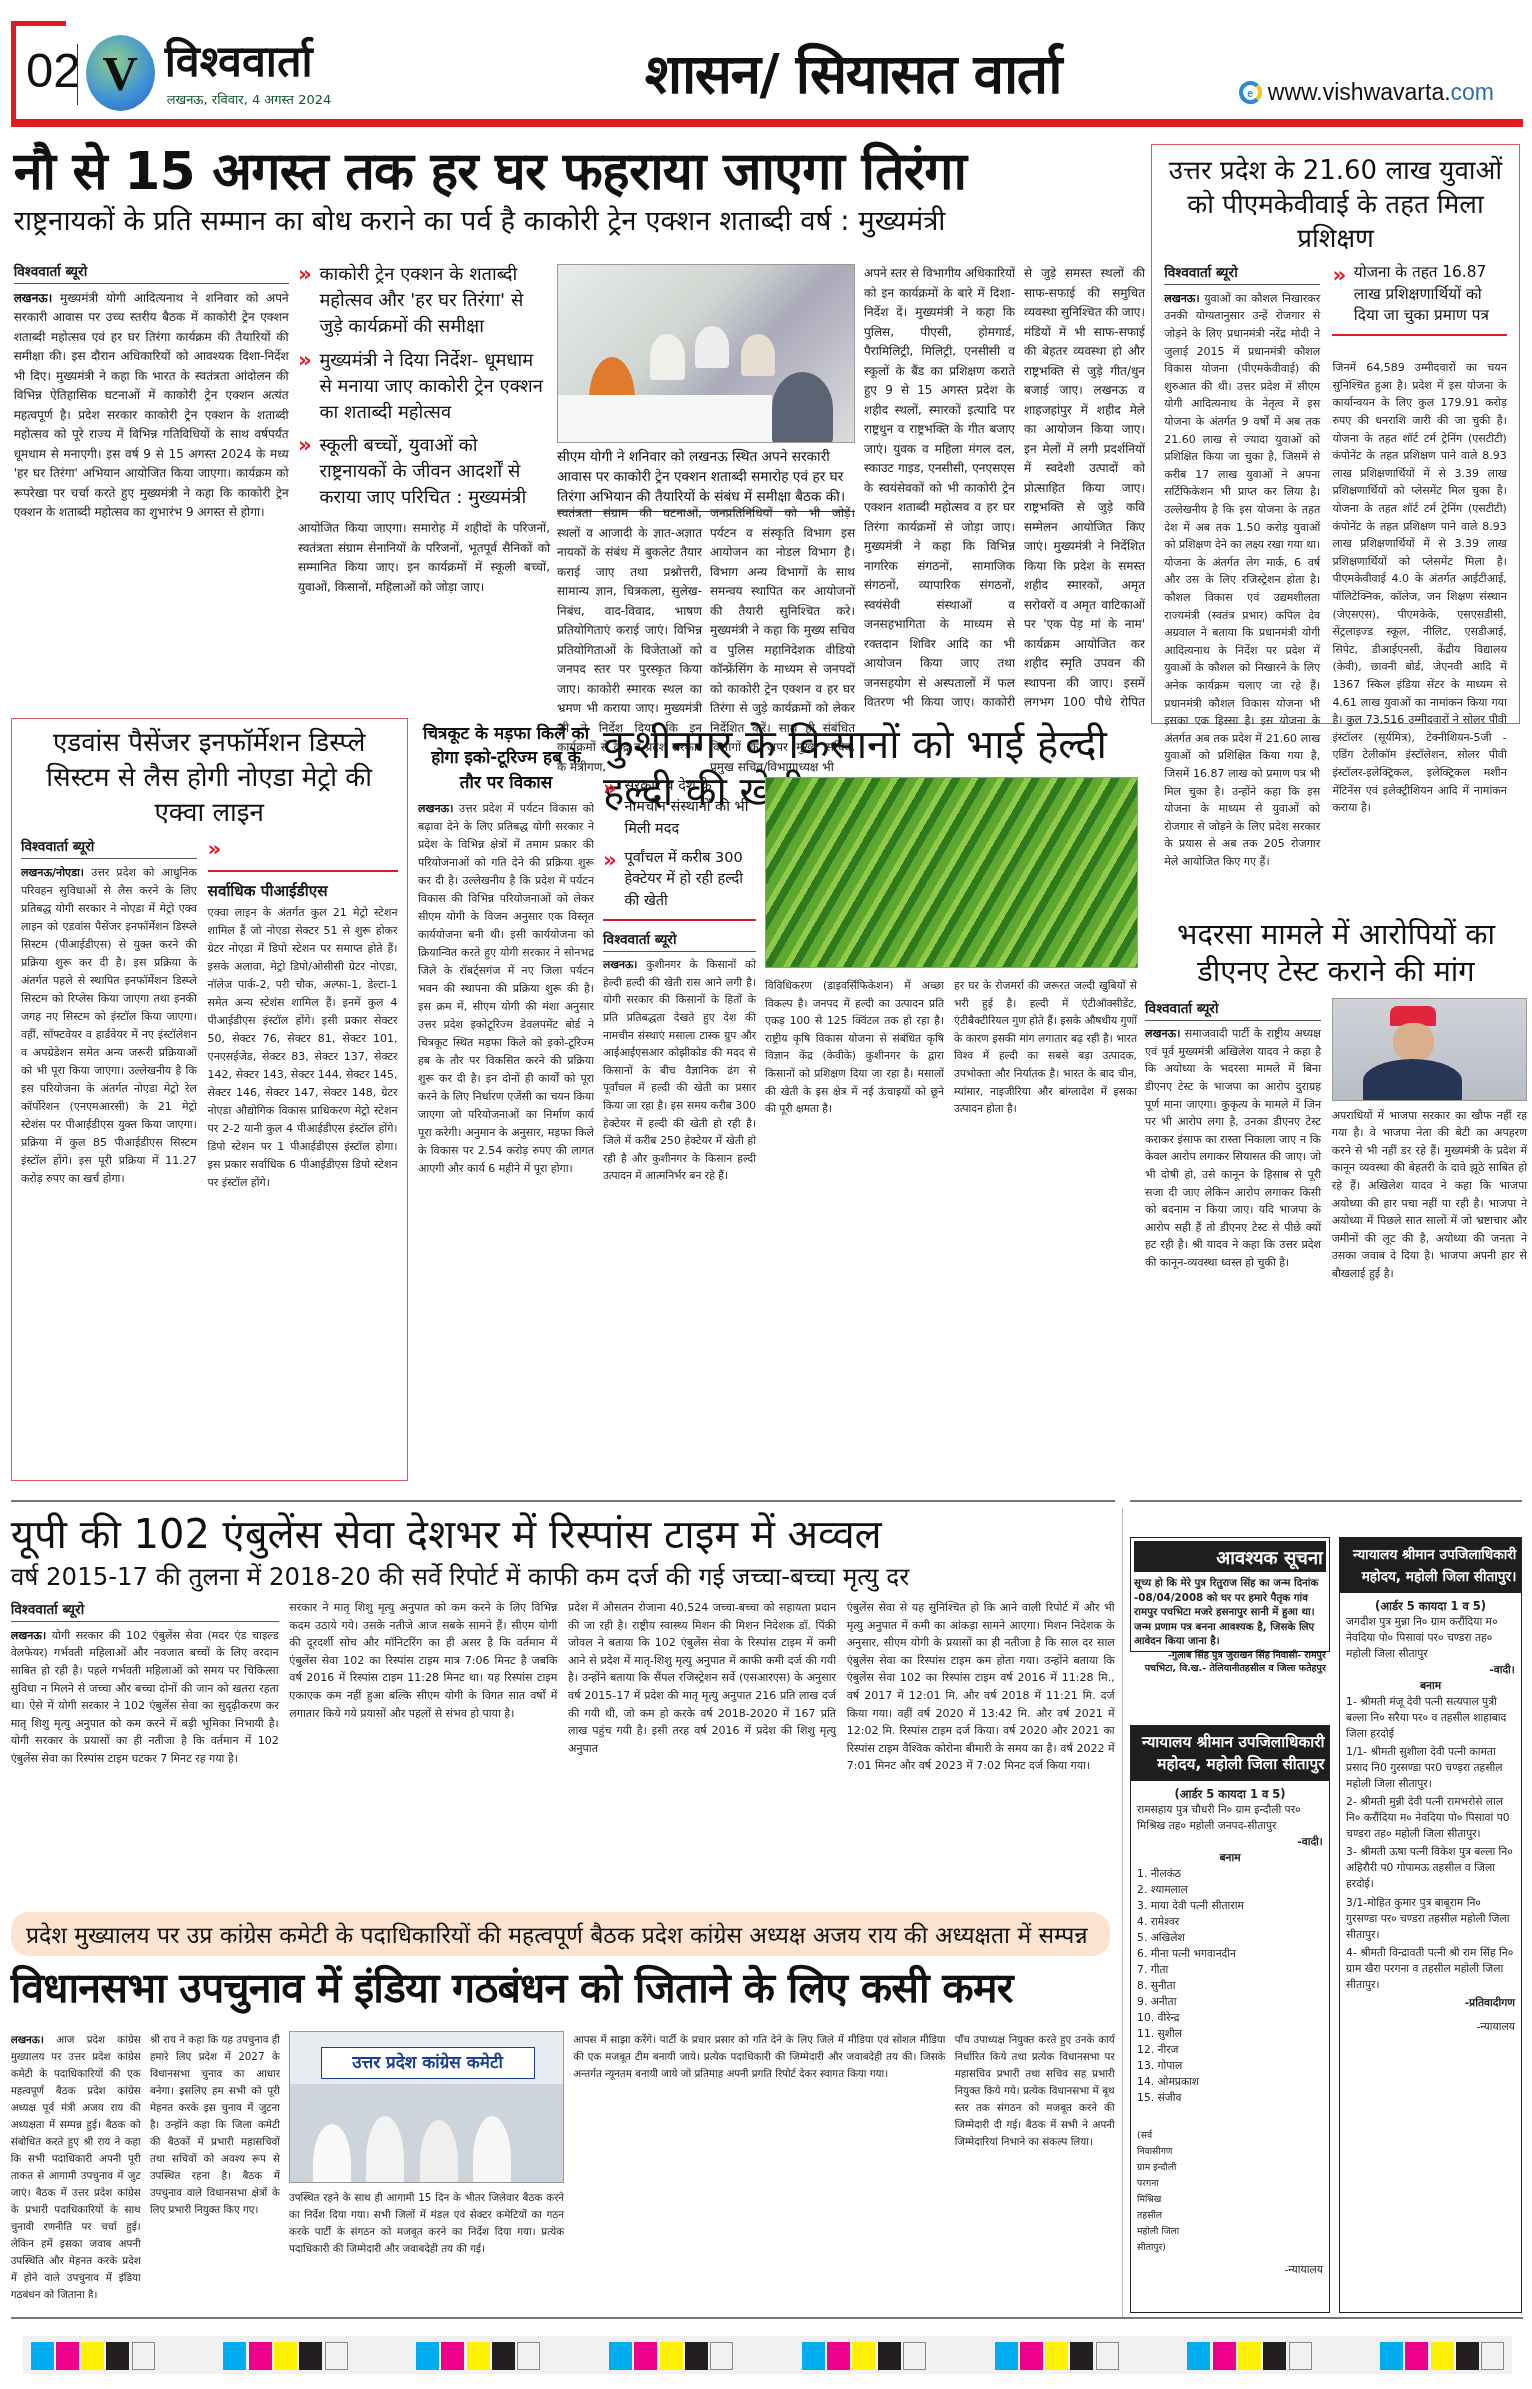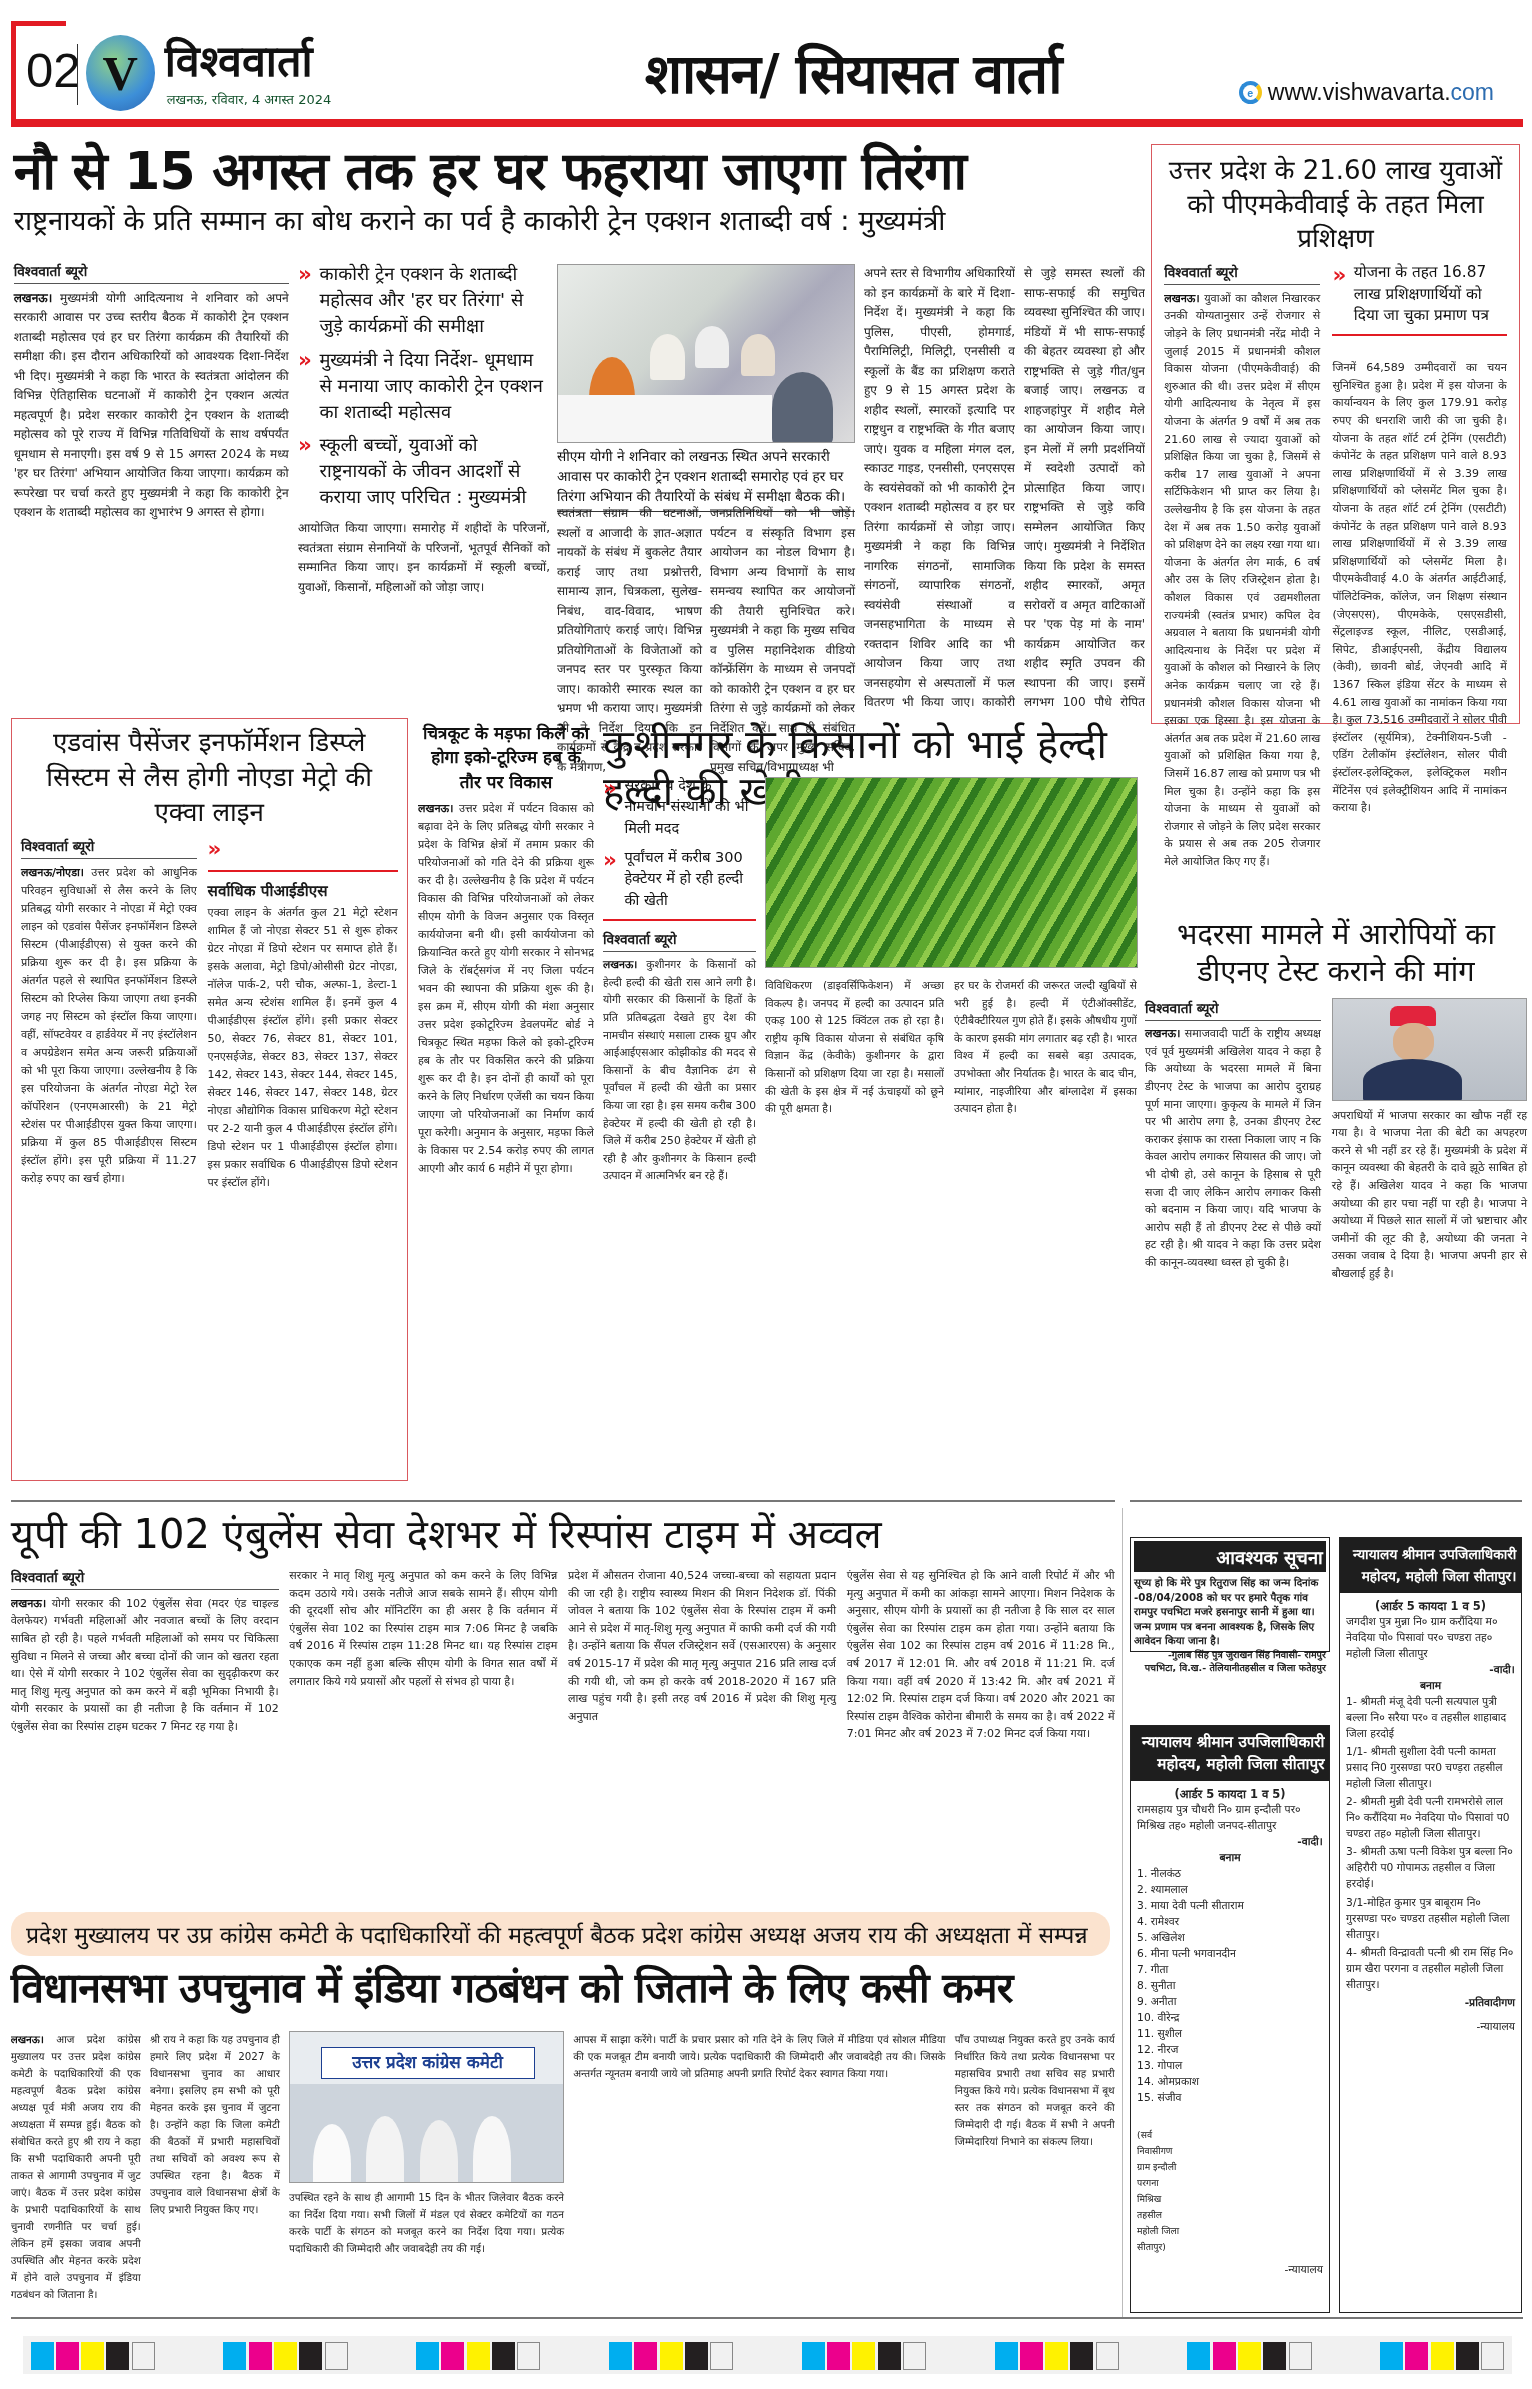--- a/index.html
+++ b/index.html
@@ -198,20 +198,21 @@
       <div class="body-text" style="font-size:11px; line-height:17.6px; margin-top:6.1px;">अपराधियों में भाजपा सरकार का खौफ नहीं रह गया है। वे भाजपा नेता की बेटी का अपहरण करने से भी नहीं डर रहे हैं। मुख्यमंत्री के प्रदेश में कानून व्यवस्था की बेहतरी के दावे झूठे साबित हो रहे हैं। अखिलेश यादव ने कहा कि भाजपा अयोध्या की हार पचा नहीं पा रही है। भाजपा ने अयोध्या में पिछले सात सालों में जो भ्रष्टाचार और जमीनों की लूट की है, अयोध्या की जनता ने उसका जवाब दे दिया है। भाजपा अपनी हार से बौखलाई हुई है।</div>
     </div>
   </div>
 </div>
 
 <div class="hrule" style="left:10.7px; top:1500px; width:1104px;"></div>
 <div class="hrule" style="left:1130px; top:1500px; width:392px;"></div>
 
 <div class="abs" style="left:10.7px; top:1508px; width:1104px;">
   <div class="h-sub" style="font-size:40px; line-height:53px;">यूपी की 102 एंबुलेंस सेवा देशभर में रिस्पांस टाइम में अव्वल</div>
+  <div class="h-sub" style="font-size:24.4px; line-height:32px;">वर्ष 2015-17 की तुलना में 2018-20 की सर्वे रिपोर्ट में काफी कम दर्ज की गई जच्चा-बच्चा मृत्यु दर</div>
   <div class="cols" style="margin-top:6.1px; height:302px; overflow:hidden;">
     <div class="col">
       <div class="byline">विश्ववार्ता ब्यूरो</div>
       <div class="body-text" style="font-size:11px; line-height:17.6px;"><b>लखनऊ।</b> <span>योगी सरकार की 102 एंबुलेंस सेवा (मदर एंड चाइल्ड वेलफेयर) गर्भवती महिलाओं और नवजात बच्चों के लिए वरदान साबित हो रही है। पहले गर्भवती महिलाओं को समय पर चिकित्सा सुविधा न मिलने से जच्चा और बच्चा दोनों की जान को खतरा रहता था। ऐसे में योगी सरकार ने 102 एंबुलेंस सेवा का सुदृढ़ीकरण कर मातृ शिशु मृत्यु अनुपात को कम करने में बड़ी भूमिका निभायी है। योगी सरकार के प्रयासों का ही नतीजा है कि वर्तमान में 102 एंबुलेंस सेवा का रिस्पांस टाइम घटकर 7 मिनट रह गया है।</span></div>
     </div>
     <div class="col body-text" style="font-size:11px; line-height:17.6px;">सरकार ने मातृ शिशु मृत्यु अनुपात को कम करने के लिए विभिन्न कदम उठाये गये। उसके नतीजे आज सबके सामने हैं। सीएम योगी की दूरदर्शी सोच और मॉनिटरिंग का ही असर है कि वर्तमान में एंबुलेंस सेवा 102 का रिस्पांस टाइम मात्र 7:06 मिनट है जबकि वर्ष 2016 में रिस्पांस टाइम 11:28 मिनट था। यह रिस्पांस टाइम एकाएक कम नहीं हुआ बल्कि सीएम योगी के विगत सात वर्षों में लगातार किये गये प्रयासों और पहलों से संभव हो पाया है।</div>
     <div class="col body-text" style="font-size:11px; line-height:17.6px;">प्रदेश में औसतन रोजाना 40,524 जच्चा-बच्चा को सहायता प्रदान की जा रही है। राष्ट्रीय स्वास्थ्य मिशन की मिशन निदेशक डॉ. पिंकी जोवल ने बताया कि 102 एंबुलेंस सेवा के रिस्पांस टाइम में कमी आने से प्रदेश में मातृ-शिशु मृत्यु अनुपात में काफी कमी दर्ज की गयी है। उन्होंने बताया कि सैंपल रजिस्ट्रेशन सर्वे (एसआरएस) के अनुसार वर्ष 2015-17 में प्रदेश की मातृ मृत्यु अनुपात 216 प्रति लाख दर्ज की गयी थी, जो कम हो करके वर्ष 2018-2020 में 167 प्रति लाख पहुंच गयी है। इसी तरह वर्ष 2016 में प्रदेश की शिशु मृत्यु अनुपात</div>
     <div class="col body-text" style="font-size:11px; line-height:17.6px;">एंबुलेंस सेवा से यह सुनिश्चित हो कि आने वाली रिपोर्ट में और भी मृत्यु अनुपात में कमी का आंकड़ा सामने आएगा। मिशन निदेशक के अनुसार, सीएम योगी के प्रयासों का ही नतीजा है कि साल दर साल एंबुलेंस सेवा का रिस्पांस टाइम कम होता गया। उन्होंने बताया कि एंबुलेंस सेवा 102 का रिस्पांस टाइम वर्ष 2016 में 11:28 मि., वर्ष 2017 में 12:01 मि. और वर्ष 2018 में 11:21 मि. दर्ज किया गया। वहीं वर्ष 2020 में 13:42 मि. और वर्ष 2021 में 12:02 मि. रिस्पांस टाइम दर्ज किया। वर्ष 2020 और 2021 का रिस्पांस टाइम वैश्विक कोरोना बीमारी के समय का है। वर्ष 2022 में 7:01 मिनट और वर्ष 2023 में 7:02 मिनट दर्ज किया गया।</div>
   </div>
 </div>

